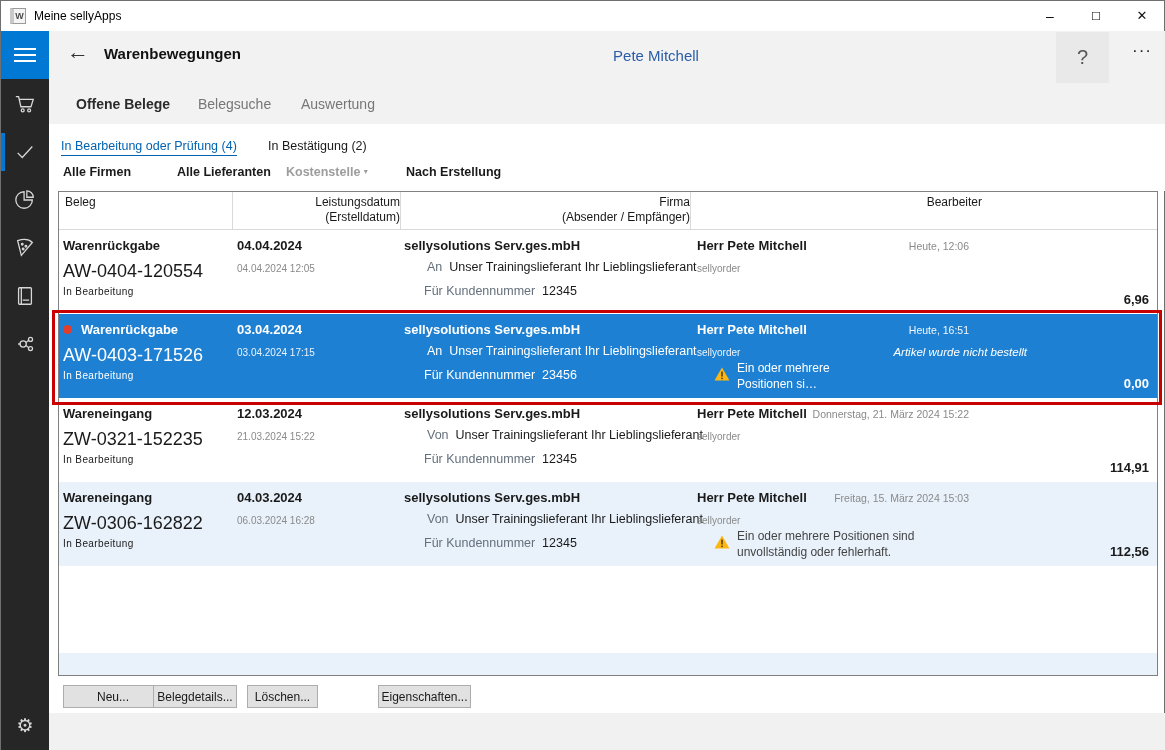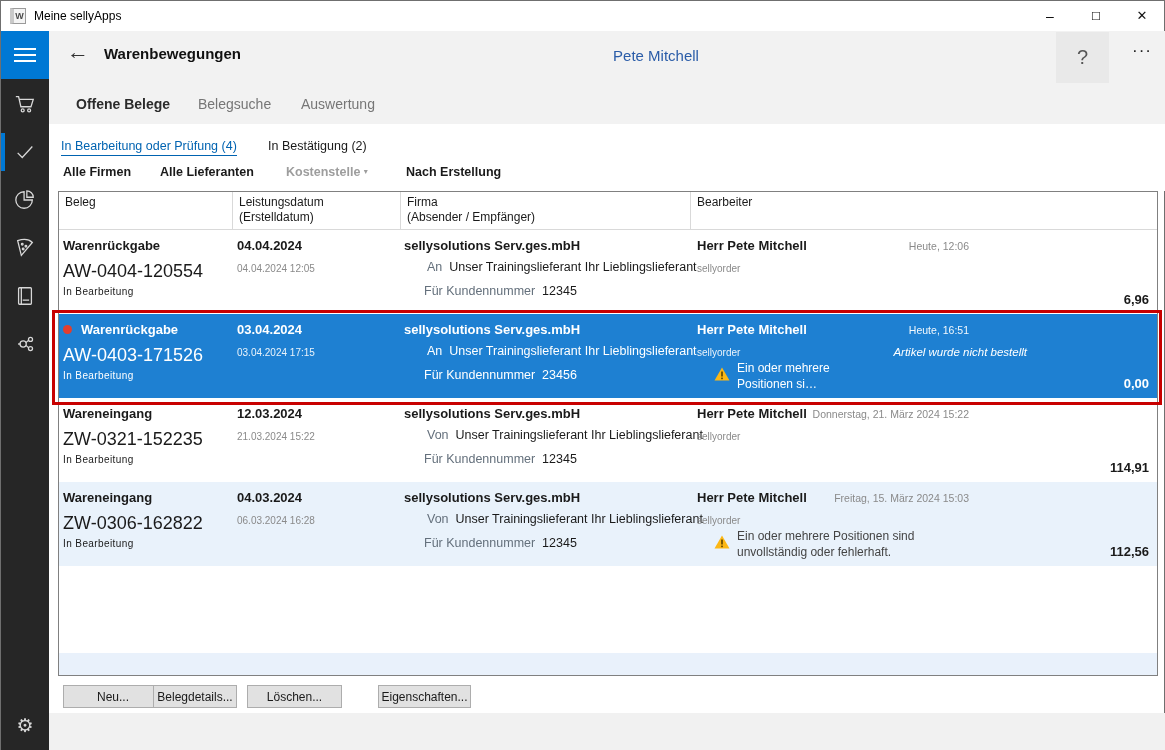--- a/index.html
+++ b/index.html
@@ -34,28 +34,28 @@
   .tab { position:absolute; top:65px; font-size:14px; color:#767676; cursor:pointer; }
   .tab.active { font-weight:bold; color:#2b2b2b; }
   .tab.t0 { left:27px; } .tab.t1 { left:149px; } .tab.t2 { left:252px; }
 
   
   .filters { position:absolute; left:48px; top:123px; width:1117px; height:67px; background:#fff; }
   .flink { position:absolute; top:15px; font-size:12.5px; cursor:pointer; }
   .flink.active { color:#0063b1; border-bottom:1px solid #0063b1; padding-bottom:2px; }
   .flink.f0 { left:12px; } .flink.f1 { left:219px; }
   .fdrop { position:absolute; top:41px; font-size:12.5px; font-weight:bold; cursor:pointer; }
-  .fdrop.d0 { left:14px; } .fdrop.d1 { left:111px; } .fdrop.d2 { left:237px; color:#9d9d9d; } .fdrop.d3 { left:357px; }
+  .fdrop.d0 { left:14px; } .fdrop.d1 { left:128px; } .fdrop.d2 { left:237px; color:#9d9d9d; } .fdrop.d3 { left:357px; }
   .fdrop .arrow { font-size:8px; color:#9d9d9d; vertical-align:2px; }
 
   
   .gtable { position:absolute; left:57px; top:190px; width:1100px; height:485px; background:#fff; border:1px solid #808080; }
   .thead { position:absolute; left:0; top:0; width:1098px; height:38px; display:flex; border-bottom:1px solid #d9d9d9; background:#fff; }
   .th { font-size:12px; color:#1a1a1a; padding:3px 0 0 6px; line-height:15px; }
-  .th + .th { border-left:1px solid #d9d9d9; }
+  .th + .th { border-left:1px solid #d9d9d9;text-align:right; }
   .th.w0{width:173px;} .th.w1{width:168px;} .th.w2{width:290px;} .th.w3{width:292px;} .th.w4{width:175px;}
 
   .row { position:absolute; left:0; width:1098px; height:84px; background:#fff; cursor:pointer; }
   .row.alt { background:#e9f2fb; }
   .row.sel { background:#1e80d2; color:#fff; }
   .row .c { position:absolute; top:0; }
   .row .x1{left:4px;} .row .x2{left:178px;} .row .x3{left:345px;} .row .x4{left:638px;}
   .l1 { position:absolute; top:8px; font-size:13px; font-weight:bold; white-space:nowrap; }
   .l2 { position:absolute; top:31px; font-size:18px; white-space:nowrap; }
   .l3 { position:absolute; top:56px; font-size:10px; letter-spacing:.4px; white-space:nowrap; }
@@ -74,21 +74,21 @@
   .sel .warn .wtext { color:#ffffff; }
   .saldo { position:absolute; right:8px; top:62px; font-size:13px; font-weight:bold; }
   .dot { display:inline-block; width:9px; height:9px; border-radius:50%; background:#e23e2e; margin-right:9px; vertical-align:0.5px; }
   .bottom-strip { position:absolute; left:0; bottom:0; width:1098px; height:22px; background:#e9f1fb; }
 
   
   .annotation { position:absolute; left:51px; top:309px; width:1110px; height:95px; border:3px solid #c80000; pointer-events:none; z-index:50; }
 
   
   .btn { position:absolute; top:684px; height:23px; background:#e1e1e1; border:1px solid #adadad; font-size:12px; font-family:inherit; color:#1a1a1a; cursor:pointer; }
-  .btn.b0{left:62px; width:100px;} .btn.b1{left:152px; width:84px;} .btn.b2{left:246px; width:95px;} .btn.b3{left:377px; width:93px;}
+  .btn.b0{left:62px; width:100px;} .btn.b1{left:152px; width:84px;} .btn.b2{left:246px; width:71px;} .btn.b3{left:377px; width:93px;}
   .footer { position:absolute; left:48px; top:712px; width:1117px; height:37px; background:#f1f1f1; }
 </style>
 </head>
 <body>
 
 <div class="window">
 
   <div class="titlebar">
     <div class="app-icon">W</div>
     <div class="app-title">Meine sellyApps</div>

